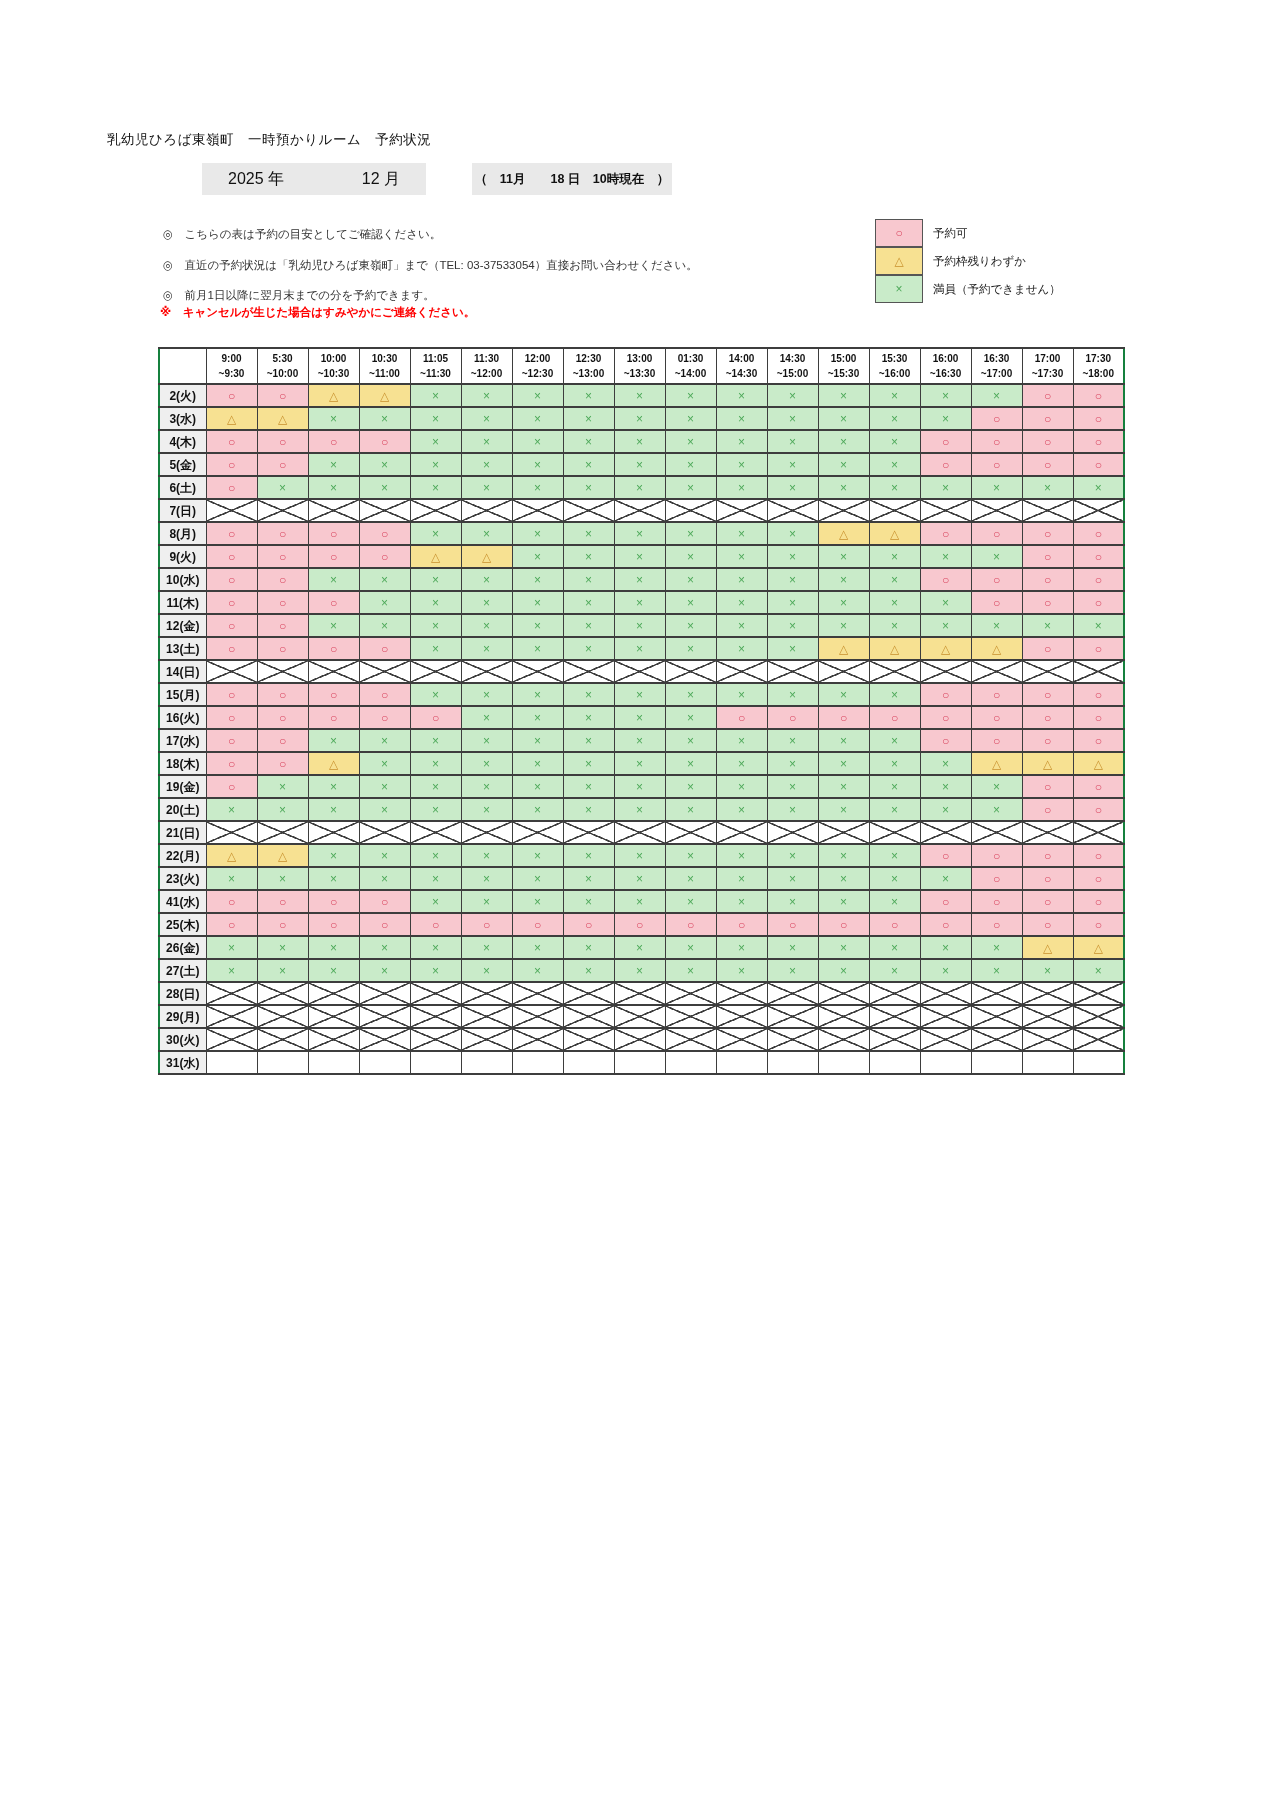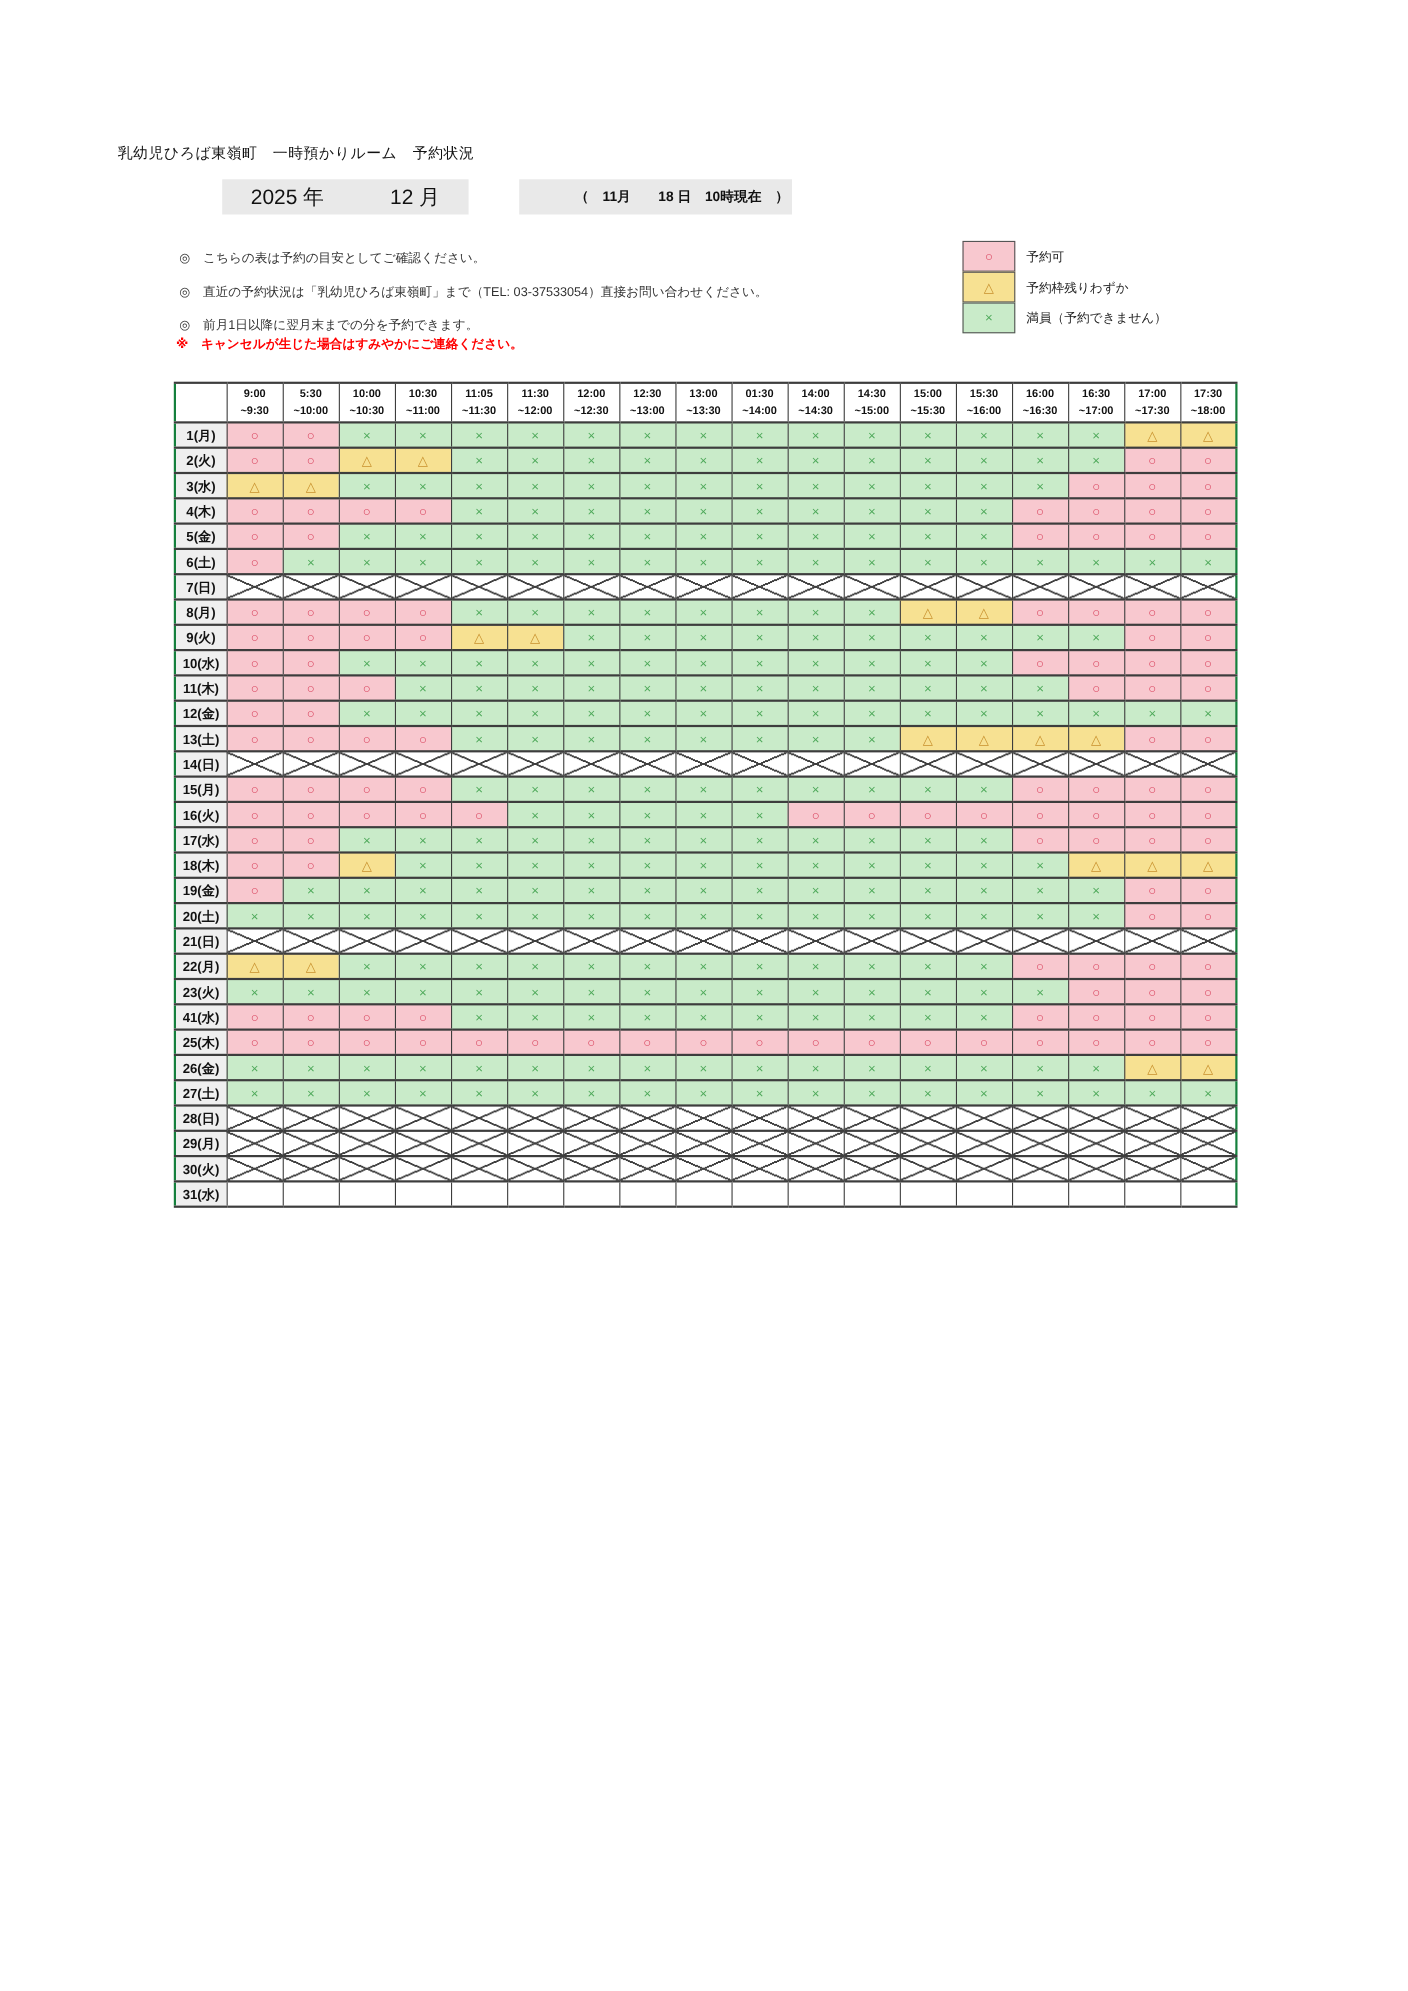--- a/index.html
+++ b/index.html
@@ -10,27 +10,27 @@
     font-family:"Liberation Sans","DejaVu Sans",sans-serif;
     color:#222;
     overflow:hidden;
   }
   .doc-title{
     position:absolute;left:107px;top:131px;
     font-size:13.5px;color:#111;letter-spacing:.5px;
   }
   .box{
     position:absolute;background:#e9e9e9;
-    display:flex;align-items:center;padding-left:48px;
+    display:flex;align-items:center;
   }
   .box-period{
     left:202px;top:163px;width:224px;height:32px;
     padding:0 26px;box-sizing:border-box;
     justify-content:space-between;
-    font-size:19px;color:#111;
+    font-size:16px;color:#111;
   }
   .box-asof{
     left:472px;top:163px;width:200px;height:32px;
     justify-content:center;
     font-size:12.5px;font-weight:bold;color:#111;
   }
   .notes{position:absolute;left:163px;top:227px;font-size:11.5px;color:#333;}
   .note{margin-bottom:15.5px;white-space:nowrap;}
   .warning{
     position:absolute;left:160px;top:305px;
@@ -207,41 +207,20 @@
           <th class="time">
             <div>17:00</div>
             <div>~17:30</div>
           </th>
           <th class="time">
             <div>17:30</div>
             <div>~18:00</div>
           </th>
         </tr>
         <tr>
-          <th class="day">1(月)</th>
-          <td class="st-a">○</td>
-          <td class="st-a">○</td>
-          <td class="st-x">×</td>
-          <td class="st-x">×</td>
-          <td class="st-x">×</td>
-          <td class="st-x">×</td>
-          <td class="st-x">×</td>
-          <td class="st-x">×</td>
-          <td class="st-x">×</td>
-          <td class="st-x">×</td>
-          <td class="st-x">×</td>
-          <td class="st-x">×</td>
-          <td class="st-x">×</td>
-          <td class="st-x">×</td>
-          <td class="st-x">×</td>
-          <td class="st-x">×</td>
-          <td class="st-f">△</td>
-          <td class="st-f">△</td>
-        </tr>
-        <tr>
           <th class="day">2(火)</th>
           <td class="st-a">○</td>
           <td class="st-a">○</td>
           <td class="st-f">△</td>
           <td class="st-f">△</td>
           <td class="st-x">×</td>
           <td class="st-x">×</td>
           <td class="st-x">×</td>
           <td class="st-x">×</td>
           <td class="st-x">×</td>

